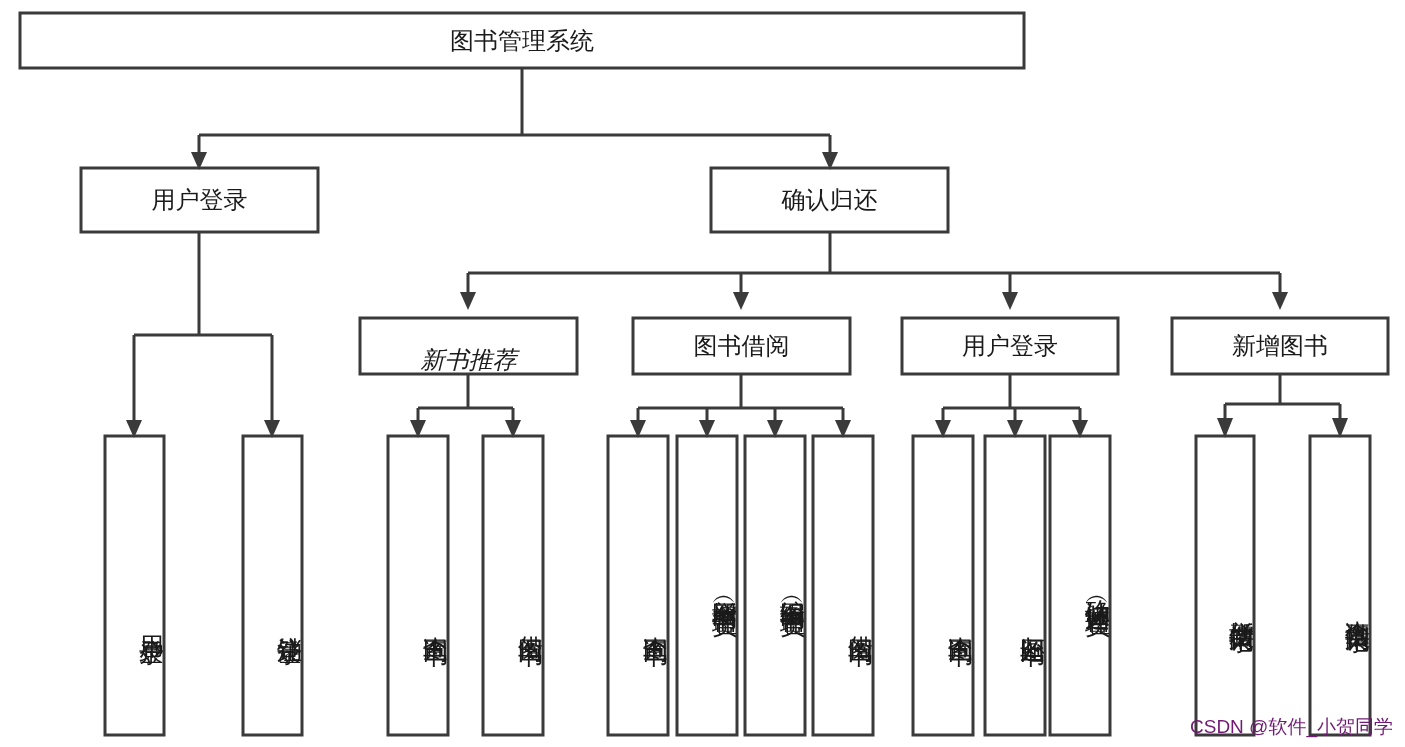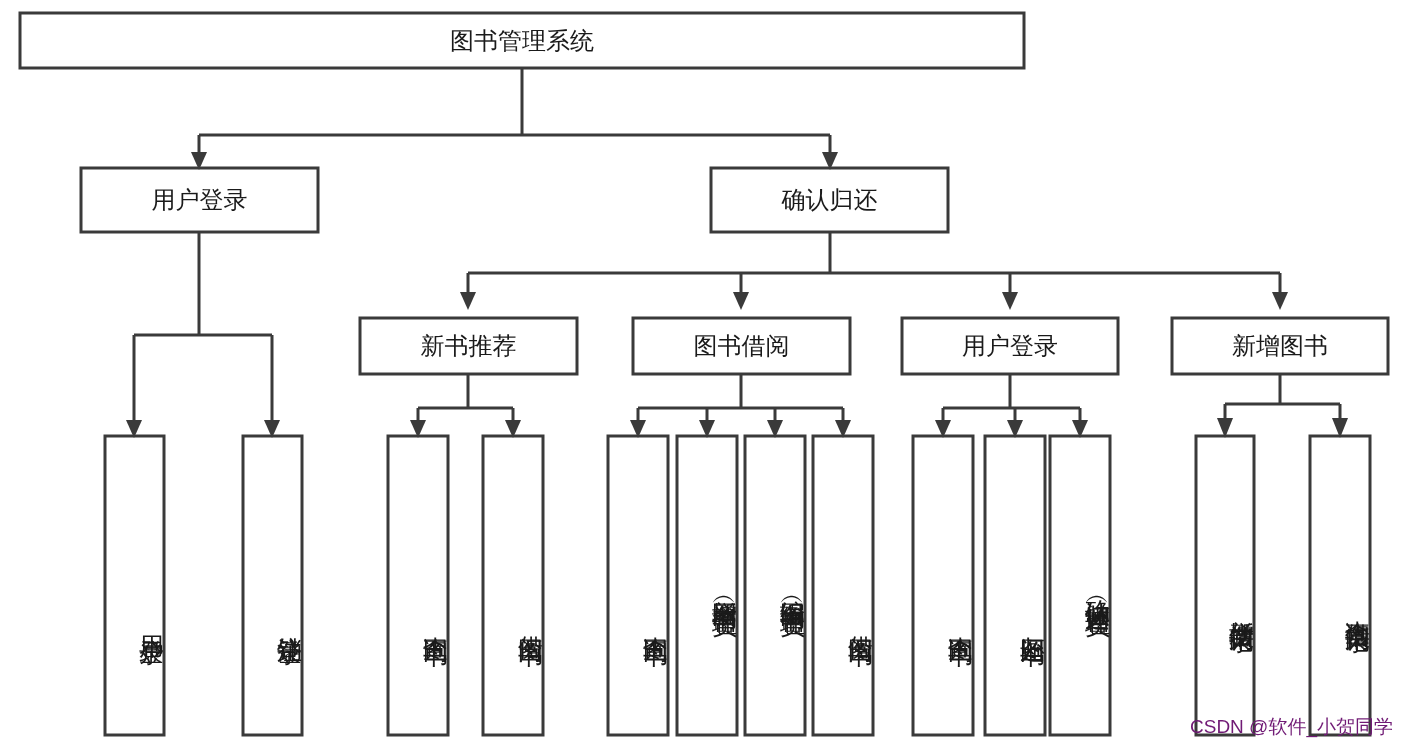--- a/index.html
+++ b/index.html
@@ -147,21 +147,21 @@
     <polygon class="arrow-head" points="1217,418 1233,418 1225,438"></polygon>
     <polygon class="arrow-head" points="1332,418 1348,418 1340,438"></polygon>
 
   </svg>
 
   <div class="node-label label-h" style="left:20px; top:13px; width:1004px; height:55px;">图书管理系统</div>
 
   <div class="node-label label-h" style="left:81px; top:168px; width:237px; height:64px;">用户登录</div>
   <div class="node-label label-h" style="left:711px; top:168px; width:237px; height:64px;">确认归还</div>
 
-  <div class="node-label label-h" style="left:360px; top:318px; width:217px; height:56px;">新书推荐</div>
+  <div class="node-label label-h" style="left:360px; top:332px; width:217px; height:56px;font-style:italic;">新书推荐</div>
   <div class="node-label label-h" style="left:633px; top:318px; width:217px; height:56px;">图书借阅</div>
   <div class="node-label label-h" style="left:902px; top:318px; width:216px; height:56px;">用户登录</div>
   <div class="node-label label-h" style="left:1172px; top:318px; width:216px; height:56px;">新增图书</div>
 
   <div class="node-label label-v" style="left:105px; top:436px; width:59px; height:299px; padding-top:68px;">用户登录</div>
   <div class="node-label label-v" style="left:243px; top:436px; width:59px; height:299px; padding-top:68px;">注销登录</div>
 
   <div class="node-label label-v" style="left:388px; top:436px; width:60px; height:299px; padding-top:68px;">查询图书</div>
   <div class="node-label label-v" style="left:483px; top:436px; width:60px; height:299px; padding-top:68px;">借阅图书</div>
 

